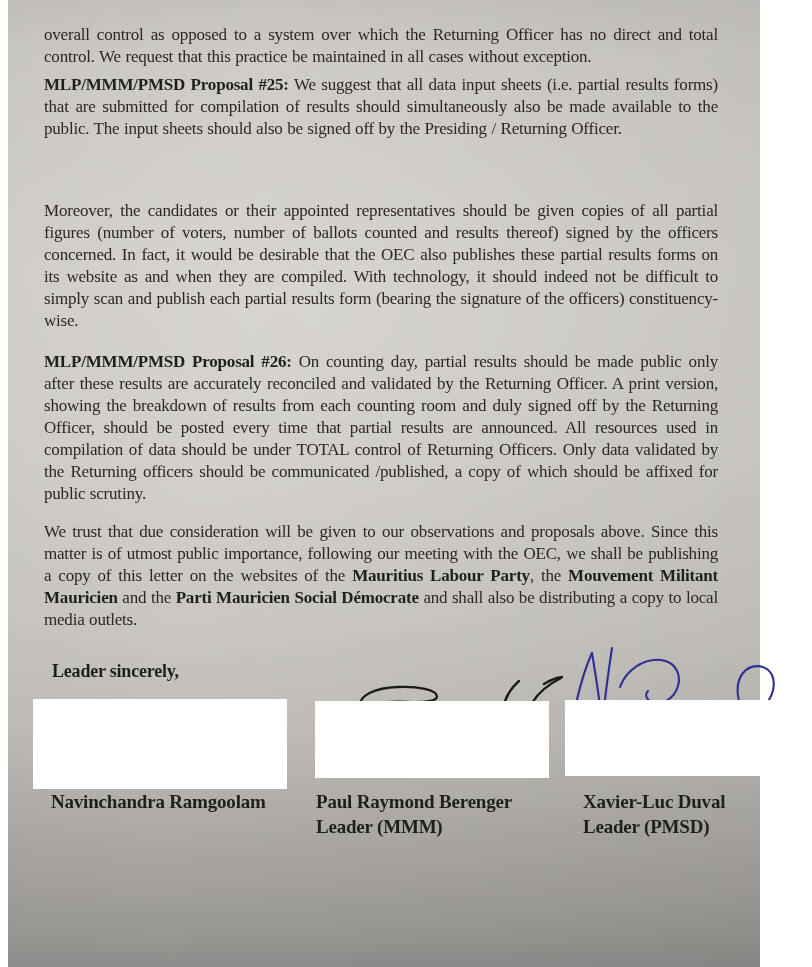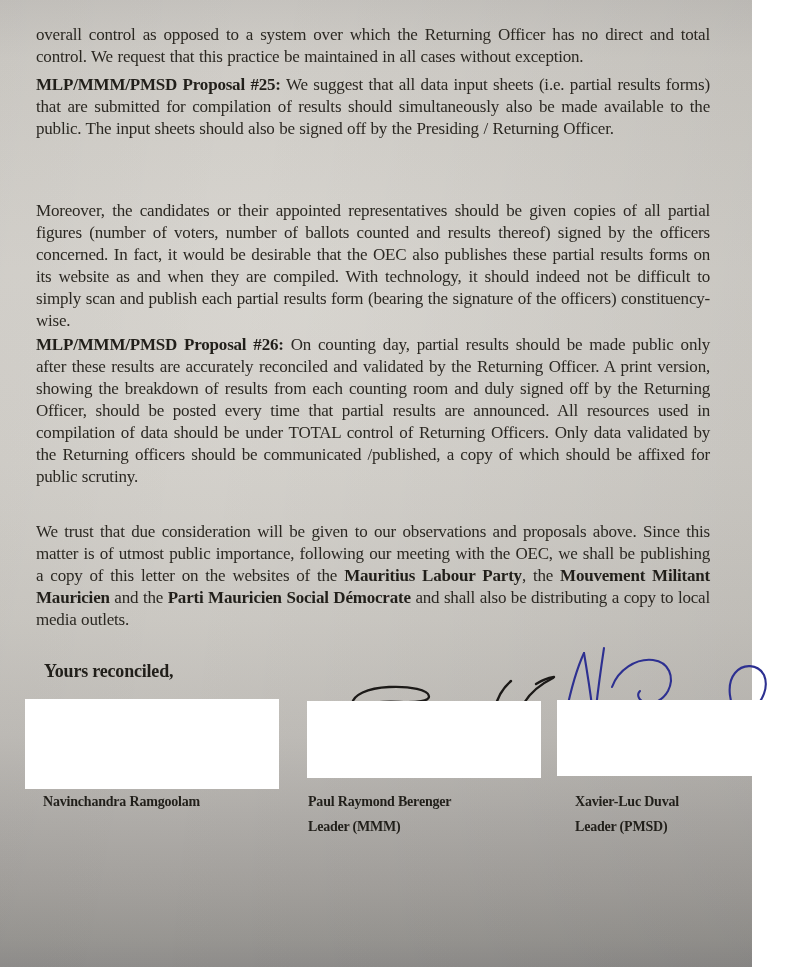--- a/index.html
+++ b/index.html
@@ -21,38 +21,39 @@
         #c6c3be 0%,
         #cfccc6 6%,
         #d4d1cb 28%,
         #d2cfc9 48%,
         #ccc9c3 64%,
         #c2bfba 76%,
         #b2afab 85%,
         #a7a4a0 92%,
         #9d9b97 97%,
         #949290 100%);
+    margin-left: 8px;
   }
   .para {
     position: absolute;
     left: 36px;
     right: 42px;
     margin: 0;
     color: var(--ink, #2b2822);
     font-size: 17px;
     line-height: 22px;
     text-align: justify;
     letter-spacing: -0.2px;
     word-spacing: 0.5px;
   }
   .para strong, .sig-name, .sig-title { color: var(--ink-bold, #211f1a); }
   .p1 { top: 24px; }
   .p2 { top: 74px; }
   .p3 { top: 200px; }
-  .p4 { top: 334px; }
+  .p4 { top: 351px; }
   .p5 { top: 521px; }
   .closing {
     position: absolute;
     left: 44px;
     top: 661px;
     margin: 0;
     font-size: 18px;
     font-weight: 600;
     color: var(--ink-bold, #211f1a);
     letter-spacing: -0.2px;
@@ -76,21 +77,21 @@
     position: absolute;
     background: var(--redaction, #ffffff);
     z-index: 3;
   }
   .box1 { left: 25px;  top: 699px; width: 254px; height: 90px; }
   .box2 { left: 307px; top: 701px; width: 234px; height: 77px; }
   .box3 { left: 557px; top: 700px; width: 238px; height: 76px; }
   .sig-block {
     position: absolute;
     z-index: 4;
-    font-size: 14px;
+    font-size: 19px;
     font-weight: 700;
     line-height: 25px;
     letter-spacing: -0.2px;
     color: #211f1a;
   }
   .sig-block .sig-name, .sig-block .sig-title { display: block; }
   .sig1 { left: 43px;  top: 789px; }
   .sig2 { left: 308px; top: 789px; }
   .sig3 { left: 575px; top: 789px; }
 </style>
@@ -102,21 +103,21 @@
   <p class="para p1">overall control as opposed to a system over which the Returning Officer has no direct and total control.  We request that this practice be maintained in all cases without exception.</p>
 
   <p class="para p2"><strong>MLP/MMM/PMSD Proposal #25:</strong><span> We suggest that all data input sheets (i.e. partial results forms) that are submitted for compilation of results should simultaneously also be made available to the public.  The input sheets should also be signed off by the Presiding / Returning Officer.</span></p>
 
   <p class="para p3">Moreover, the candidates or their appointed representatives should be given copies of all partial figures (number of voters, number of ballots counted and results thereof) signed by the officers concerned.  In fact, it would be desirable that the OEC also publishes these partial results forms on its website as and when they are compiled.  With technology, it should indeed not be difficult to simply scan and publish each partial results form (bearing the signature of the officers) constituency-wise.</p>
 
   <p class="para p4"><strong>MLP/MMM/PMSD Proposal #26:</strong><span> On counting day, partial results should be made public only after these results are accurately reconciled and validated by the Returning Officer. A print version, showing the breakdown of results from each counting room and duly signed off by the Returning Officer, should be posted every time that partial results are announced.  All resources used in compilation of data should be under TOTAL control of Returning Officers. Only data validated by the Returning officers should be communicated /published, a copy of which should be affixed for public scrutiny.</span></p>
 
   <p class="para p5"><span>We trust that due consideration will be given to our observations and proposals above.  Since this matter is of utmost public importance, following our meeting with the OEC, we shall be publishing a copy of this letter on the websites of the </span><strong>Mauritius Labour Party</strong><span>, the </span><strong>Mouvement Militant Mauricien</strong><span> and the </span><strong>Parti Mauricien Social Démocrate</strong><span> and shall also be distributing a copy to local media outlets.</span></p>
 
-  <p class="closing">Yours reconciled,</p>
+  <p class="closing">Leader sincerely,</p>
 
   <svg class="sig-layer" viewBox="0 0 812 967" xmlns="http://www.w3.org/2000/svg">
     <g class="pen-black">
       <path d="M 352 704 C 353 695 367 688 389 687 C 411 686 428 690 429 696 C 430 701 417 703 399 702 C 384 701 370 703 360 705"></path>
       <path d="M 511 681 C 503 688 497 697 495 709"></path>
       <path d="M 553 678 C 541 684 530 693 524 703"></path>
       <path d="M 536 684 C 542 680 548 678 554 677"></path>
     </g>
     <g class="pen-blue">
       <path d="M 566 713 C 570 694 577 668 584 653"></path>

